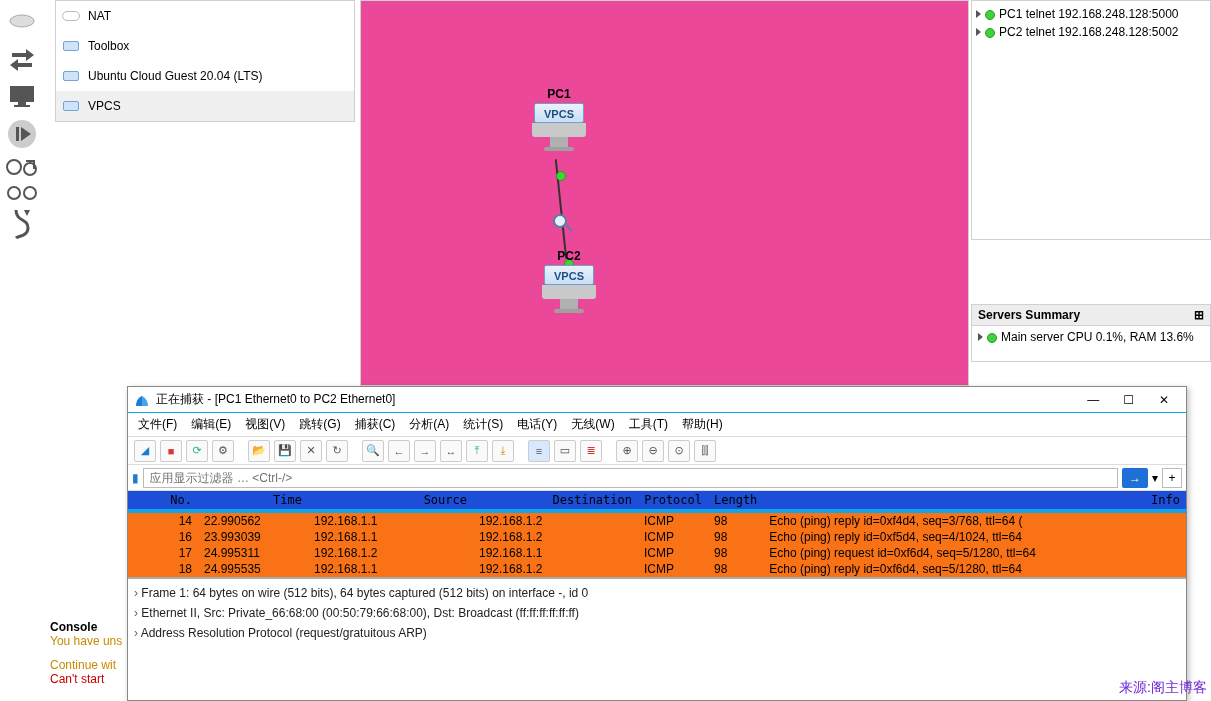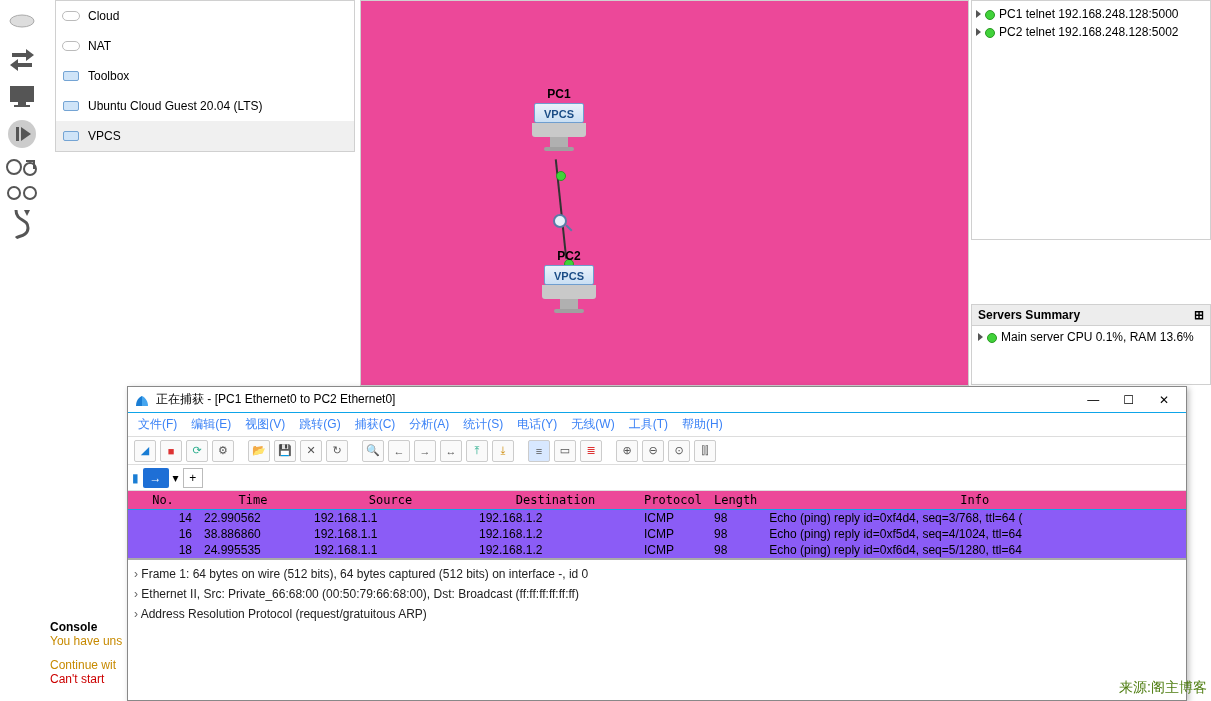--- a/index.html
+++ b/index.html
@@ -4,61 +4,61 @@
 <style>
 *{box-sizing:border-box;margin:0;padding:0;font-family:"Microsoft YaHei",Arial,sans-serif;font-size:12px}
 body{background:#fff;width:1211px;height:701px;overflow:hidden;position:relative}
 .tb{position:absolute;left:0;top:0;width:48px;height:701px;background:#fff}
 .tb .i{width:44px;height:36px;display:flex;align-items:center;justify-content:center;color:#555;margin-top:2px}
 .devpanel{position:absolute;left:55px;top:0;width:300px;background:#fff;border:1px solid #d0d0d0}
 .devrow{display:flex;align-items:center;height:30px;padding:0 6px;gap:8px}
 .devrow.sel{background:#f0f0f0}
 .canvas{position:absolute;left:360px;top:0;right:242px;height:386px;background:#ec4899;border:1px solid #d0d0d0}
 .rside{position:absolute;right:0;top:0;width:240px;height:240px;background:#fff;border:1px solid #d0d0d0;padding:4px}
-.srvsum{position:absolute;right:0;top:304px;width:240px;height:81px;background:#fff;border:1px solid #d0d0d0}
+.srvsum{position:absolute;right:0;top:304px;width:240px;height:58px;background:#fff;border:1px solid #d0d0d0}
 .srvsum .hdr{background:#ededed;padding:3px 6px;font-weight:bold;border-bottom:1px solid #d0d0d0;display:flex;justify-content:space-between}
 .srvsum .bd{padding:4px 6px}
 .console{position:absolute;left:48px;top:618px;width:80px;height:82px;padding:2px;background:#fff;color:#333;font-size:11px;line-height:14px;overflow:hidden}
 .console .t{font-weight:bold;color:#000}
 .console .l1{color:#c78a00}
 .console .l3{color:#c00}
 
 .ws{position:absolute;left:127px;top:386px;width:1060px;height:315px;background:#fff;border:1px solid #888;box-shadow:2px 2px 6px rgba(0,0,0,.25);display:flex;flex-direction:column}
 .ws .titlebar{height:26px;display:flex;align-items:center;justify-content:space-between;padding:0 6px;border-bottom:1px solid #0ea5e9}
 .ws .titlebar .tt{display:flex;align-items:center;gap:6px}
 .ws .titlebar .btns span{display:inline-block;width:32px;text-align:center;font-family:sans-serif}
-.ws .menubar{height:24px;display:flex;align-items:center;gap:14px;padding:0 10px;border-bottom:1px solid #ddd;color:#3b82f6}
+.ws .menubar{height:24px;display:flex;align-items:center;gap:14px;padding:0 10px;border-bottom:1px solid #ddd;color:#000000}
 .ws .toolbar{height:28px;display:flex;align-items:center;gap:4px;padding:0 6px;border-bottom:1px solid #ddd}
 .ws .toolbar .b{width:22px;height:22px;border:1px solid #ccc;border-radius:2px;display:flex;align-items:center;justify-content:center;font-size:11px;color:#555;background:#fafafa}
 .ws .filter{height:26px;display:flex;align-items:center;padding:0 4px;border-bottom:1px solid #ddd;gap:4px}
 .ws .filter input{flex:1;height:20px;border:1px solid #bbb;padding:0 6px;font-size:12px;color:#888}
 .ws .filter .add{width:20px;height:20px;border:1px solid #bbb;display:flex;align-items:center;justify-content:center}
 .ws table{width:100%;border-collapse:collapse;font-family:"Consolas","Courier New",monospace;font-size:13px}
-.ws th{text-align:center;padding:2px 6px;font-weight:normal;background:#ec4899;border-bottom:1px solid #0ea5e9;font-family:"Consolas",monospace}
+.ws th{text-align:right;padding:2px 6px;font-weight:normal;background:#1d4ed8;border-bottom:4px solid #0ea5e9;font-family:"Consolas",monospace}
 .ws td{padding:1px 6px;white-space:nowrap}
-.ws tbody tr{background:#8b5cf6}
+.ws tbody tr{background:#f97316}
 .ws .details{border-top:2px solid #aaa;padding:4px 6px;font-family:"Consolas",monospace;font-size:13px;color:#222;line-height:20px;overflow:hidden}
 .ws .details .row::before{content:"› ";color:#666}
 
 .node{position:absolute;width:56px;text-align:center}
 .node .lbl{font-weight:bold;font-size:12px;margin-bottom:2px}
 .vpcs-box{background:linear-gradient(#eaf2fb,#c9dff4);border:1px solid #6f9ecf;width:50px;height:20px;margin:0 auto;color:#1b4d86;font-weight:bold;font-size:11px;line-height:20px;border-radius:2px}
 .monbase{width:54px;height:14px;background:#c9c9c9;margin:0 auto;border-radius:0 0 3px 3px}
 .stand{width:18px;height:10px;background:#b0b0b0;margin:0 auto}
 .foot{width:30px;height:4px;background:#a0a0a0;margin:0 auto;border-radius:2px}
 .link{position:absolute;width:2px;background:#333}
 .dot{position:absolute;width:10px;height:10px;background:#41d23a;border-radius:50%;border:1px solid #2a9a24}
 .mag{position:absolute;width:20px;height:20px}
 .mag .c{width:14px;height:14px;border:2px solid #5a7ca8;border-radius:50%;background:#e8f1fb}
 .mag .h{position:absolute;width:8px;height:2px;background:#5a7ca8;transform:rotate(45deg);left:12px;top:13px}
 .dev-icon{width:18px;height:16px;display:flex;align-items:center;justify-content:center}
 .dev-icon .c{width:16px;height:10px;border:1px solid #74a4d4;background:#cfe4f8;border-radius:2px}
 .tri{display:inline-block;width:0;height:0;border-top:4px solid transparent;border-bottom:4px solid transparent;border-left:5px solid #555;margin-right:4px}
 .gdot{display:inline-block;width:10px;height:10px;background:#41d23a;border-radius:50%;border:1px solid #2a9a24;margin-right:4px;vertical-align:middle}
-.watermark{position:absolute;right:4px;bottom:4px;color:#4d7c0f;font-size:14px;font-family:Liberation Sans, sans-serif}
+.watermark{position:absolute;right:4px;bottom:4px;color:#6d28d9;font-size:14px;font-family:Liberation Sans, sans-serif}
 .cloud{width:18px;height:10px;border:1px solid #bbb;border-radius:6px;background:#fff}
 .col-no{width:70px;text-align:right}
 .col-time{width:110px}
 .col-src{width:165px}
 .col-dst{width:165px}
 .col-proto{width:70px}
 .col-len{width:50px;text-align:left}
 .arrowbtn{width:26px;height:20px;background:#1e6fd6;color:#fff;display:flex;align-items:center;justify-content:center;border-radius:2px}
 </style>
 </head>
@@ -104,26 +104,20 @@
     </div>
   <div class="i">
       <svg width="28" height="32">
         <path d="M8 2 C8 14 20 10 20 20 C20 28 10 28 8 30" fill="none" stroke="#555" stroke-width="3"></path>
         <path d="M16 2 L22 2 L19 8 Z" fill="#555"></path>
       </svg>
     </div>
 </div>
 
 <div class="devpanel">
-  <div class="devrow">
-      <span class="dev-icon">
-        <span class="cloud"></span>
-      </span>
-      <span>Cloud</span>
-    </div>
   <div class="devrow">
       <span class="dev-icon">
         <span class="cloud"></span>
       </span>
       <span>NAT</span>
     </div>
   <div class="devrow">
       <span class="dev-icon">
         <span class="c"></span>
       </span>
@@ -238,20 +232,21 @@
     <span class="b">▭</span>
     <span class="b" style="color:#d33">≣</span>
     <span style="width:6px"></span>
     <span class="b">⊕</span>
     <span class="b">⊖</span>
     <span class="b">⊙</span>
     <span class="b">⫿⫿</span>
   </div>
   <div class="filter">
     <span style="color:#1a7dd4">▮</span>
+    <input placeholder="应用显示过滤器 … &lt;Ctrl-/&gt;" style="">
     <span class="arrowbtn">→</span>
     <span>▾</span>
     <span class="add">+</span>
   </div>
   <table>
     <thead>
         <tr>
       <th class="col-no">No.</th>
       <th class="col-time">Time</th>
       <th class="col-src">Source</th>
@@ -266,26 +261,35 @@
           <td class="col-no">14</td>
           <td class="col-time">22.990562</td>
           <td class="col-src">192.168.1.1</td>
           <td class="col-dst">192.168.1.2</td>
           <td class="col-proto">ICMP</td>
           <td class="col-len">98</td>
           <td>Echo (ping) reply   id=0xf4d4, seq=3/768, ttl=64 (</td>
         </tr>
         <tr>
           <td class="col-no">16</td>
-          <td class="col-time">38.886860</td>
+          <td class="col-time">23.993039</td>
           <td class="col-src">192.168.1.1</td>
           <td class="col-dst">192.168.1.2</td>
           <td class="col-proto">ICMP</td>
           <td class="col-len">98</td>
           <td>Echo (ping) reply   id=0xf5d4, seq=4/1024, ttl=64</td>
+        </tr>
+        <tr>
+          <td class="col-no">17</td>
+          <td class="col-time">24.995311</td>
+          <td class="col-src">192.168.1.2</td>
+          <td class="col-dst">192.168.1.1</td>
+          <td class="col-proto">ICMP</td>
+          <td class="col-len">98</td>
+          <td>Echo (ping) request id=0xf6d4, seq=5/1280, ttl=64</td>
         </tr>
         <tr>
           <td class="col-no">18</td>
           <td class="col-time">24.995535</td>
           <td class="col-src">192.168.1.1</td>
           <td class="col-dst">192.168.1.2</td>
           <td class="col-proto">ICMP</td>
           <td class="col-len">98</td>
           <td>Echo (ping) reply   id=0xf6d4, seq=5/1280, ttl=64</td>
         </tr>

